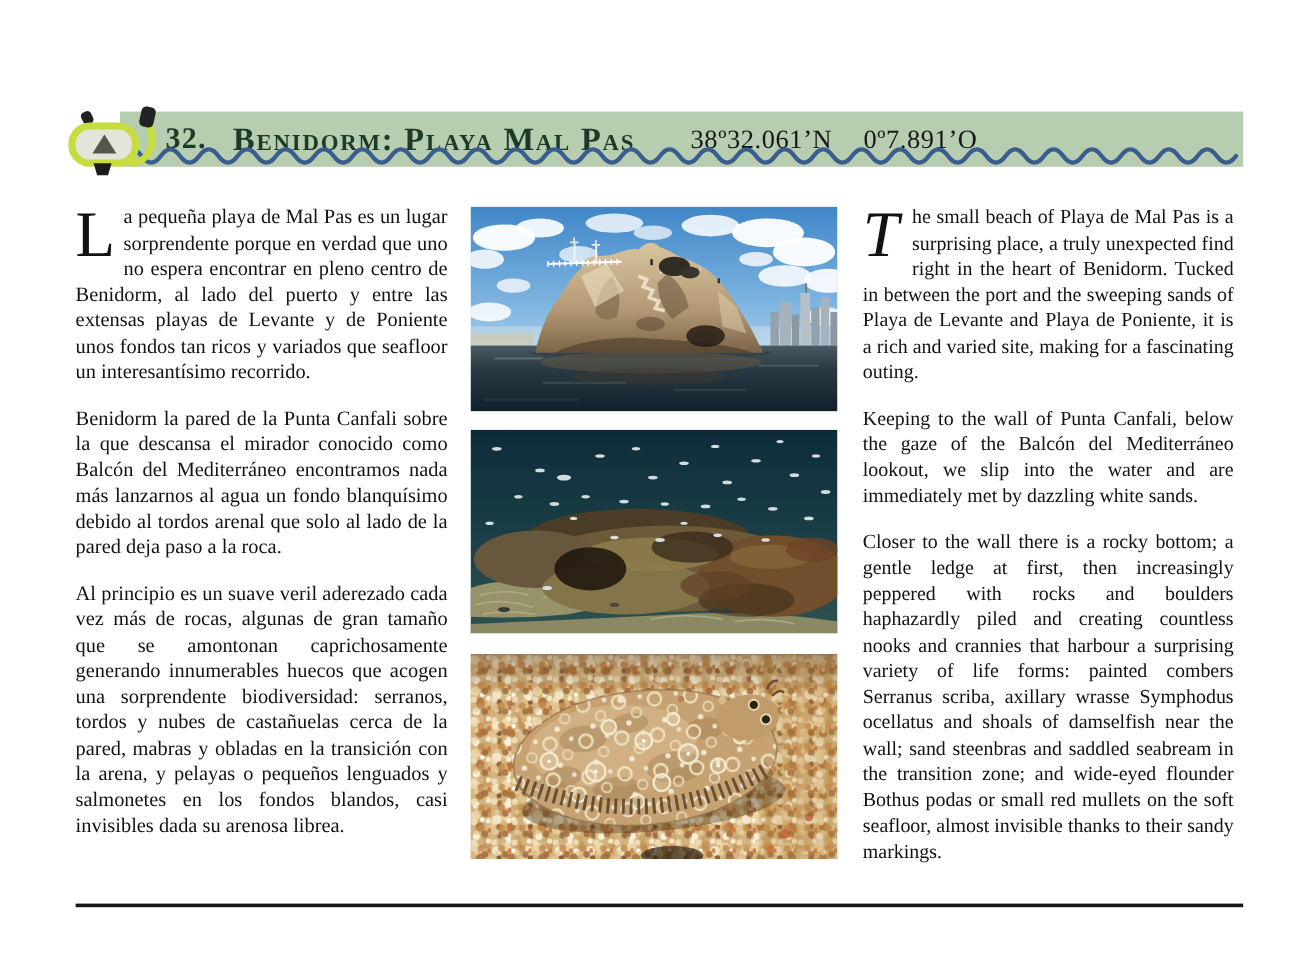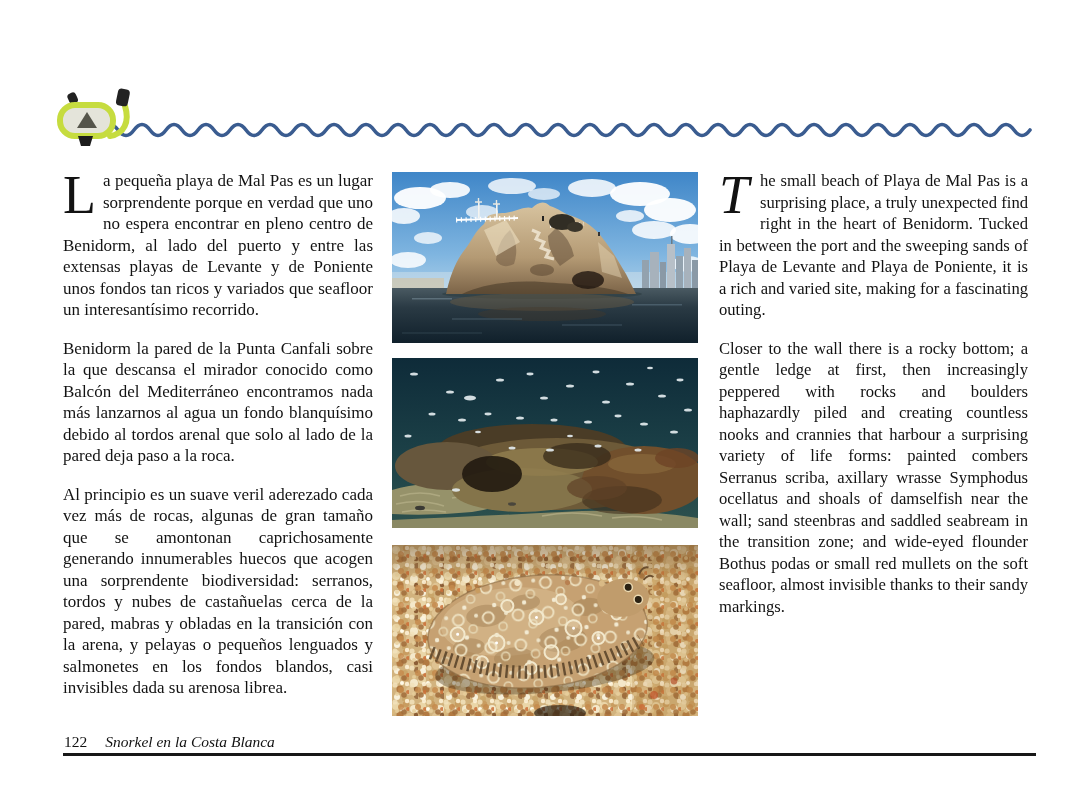--- a/index.html
+++ b/index.html
@@ -41,20 +41,28 @@
   .footer-text .page-num{margin-right:18px;}
   .footer-text .book-title{font-style:italic;}
   .footer-rule{position:absolute;left:63px;top:753px;width:973px;height:3px;
                background:#171717;}
 </style>
 </head>
 <body>
 
 <div class="page">
 
+  <div class="band" style="background: rgb(182, 205, 175);">
+    <span class="band-number" style="color: rgb(29, 58, 40);">32.</span>
+    <span class="band-title" style="color: rgb(29, 58, 40);">Benidorm: Playa Mal Pas</span>
+    <span class="band-coords">
+      <span class="lat">38º32.061’N</span>
+      <span class="lon">0º7.891’O</span>
+    </span>
+  </div>
   <svg class="wave-svg" viewBox="0 0 936 26">
     <path d="M2,14 q8,-11 16,0 q8,11 16,0 q8,-11 16,0 q8,11 16,0 q8,-11 16,0 q8,11 16,0 q8,-11 16,0 q8,11 16,0 q8,-11 16,0 q8,11 16,0 q8,-11 16,0 q8,11 16,0 q8,-11 16,0 q8,11 16,0 q8,-11 16,0 q8,11 16,0 q8,-11 16,0 q8,11 16,0 q8,-11 16,0 q8,11 16,0 q8,-11 16,0 q8,11 16,0 q8,-11 16,0 q8,11 16,0 q8,-11 16,0 q8,11 16,0 q8,-11 16,0 q8,11 16,0 q8,-11 16,0 q8,11 16,0 q8,-11 16,0 q8,11 16,0 q8,-11 16,0 q8,11 16,0 q8,-11 16,0 q8,11 16,0 q8,-11 16,0 q8,11 16,0 q8,-11 16,0 q8,11 16,0 q8,-11 16,0 q8,11 16,0 q8,-11 16,0 q8,11 16,0 q8,-11 16,0 q8,11 16,0 q8,-11 16,0 q8,11 16,0 q8,-11 16,0 q8,11 16,0 q8,-11 16,0 q8,11 16,0 q8,-11 16,0 q8,11 16,0 q8,-11 16,0 q8,11 16,0 q8,-11 16,0 q8,11 16,0" fill="none" stroke="#3a5c90" stroke-width="3.6" stroke-linecap="round"></path>
   </svg>
 
   <svg class="mask-icon" viewBox="0 0 86 72">
     <rect x="14" y="11" width="9" height="11" rx="3.5" fill="#222" transform="rotate(-25 18 16)"></rect>
     <path d="M56 54 C 70 52, 76 40, 71 24" fill="none" stroke="#c6dc3f" stroke-width="6" stroke-linecap="round"></path>
     <rect x="63" y="7" width="12" height="17" rx="4" fill="#222" transform="rotate(12 69 15)"></rect>
     <rect x="6" y="23" width="53" height="31" rx="15" fill="#e4e4da" stroke="#c6dc3f" stroke-width="6"></rect>
     <path d="M33 30 L43 46 L23 46 Z" fill="#55554b"></path>
@@ -315,21 +323,19 @@
       </g>
       <ellipse cx="168" cy="168" rx="26" ry="8" fill="#241c12" opacity=".65"></ellipse>
       <circle cx="262" cy="150" r="4" fill="#c05a2e" opacity=".8"></circle>
         <circle cx="282" cy="136" r="3.4" fill="#b34f28" opacity=".7"></circle>
       <circle cx="250" cy="162" r="3" fill="#cc6a36" opacity=".8"></circle>
     </svg>
   </figure>
 
   <section class="col col-right">
       <p class="par"><span class="dropcap it">T</span><span class="em">he small beach of </span><span>Playa de Mal Pas</span><span class="em"> is a surprising place, a truly unexpected find right in the heart of </span><span>Benidorm</span><span class="em">. Tucked in between the port and the sweeping sands of </span><span>Playa de Levante</span><span class="em"> and </span><span>Playa de Poniente</span><span class="em">, it is a rich and varied site, making for a fascinating outing.</span></p>
+      <p class="par"><span class="em">Keeping to the wall of </span><span>Punta Canfali</span><span class="em">, below the gaze of the </span><span>Balcón del Mediterráneo</span><span class="em"> lookout, we slip into the water and are immediately met by dazzling white sands.</span></p>
       <p class="par"><span class="em">Closer to the wall there is a rocky bottom; a gentle ledge at first, then increasingly peppered with rocks and boulders haphazardly piled and creating countless nooks and crannies that harbour a surprising variety of life forms: painted combers </span><span>Serranus scriba</span><span class="em">, axillary wrasse </span><span>Symphodus ocellatus</span><span class="em"> and shoals of damselfish near the wall; sand steenbras and saddled seabream in the transition zone; and wide-eyed flounder </span><span>Bothus podas</span><span class="em"> or small red mullets on the soft seafloor, almost invisible thanks to their sandy markings.</span></p>
     </section>
 
-  <div class="footer-text">
-    <span class="page-num">122</span><span class="book-title">Snorkel en la Costa Blanca</span>
-  </div>
   <div class="footer-rule"></div>
 
 </div>
 
 </body></html>

